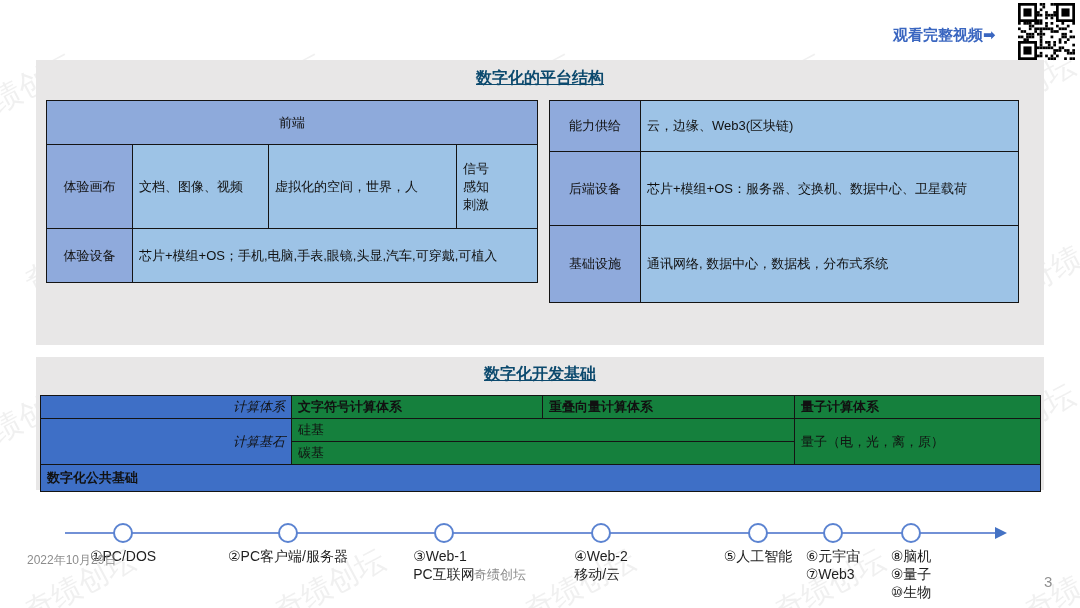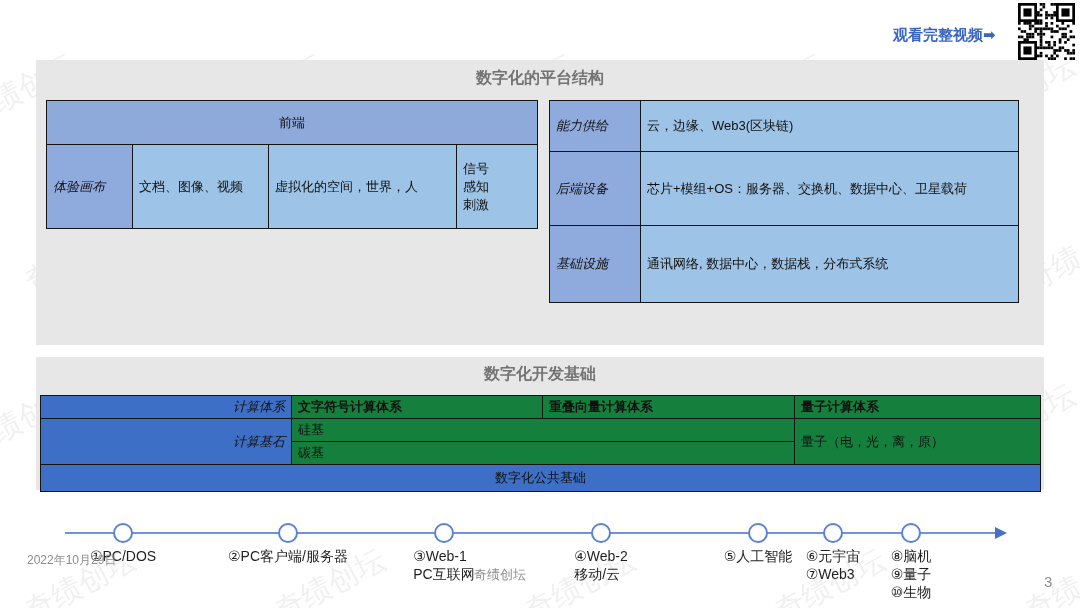--- a/index.html
+++ b/index.html
@@ -9,33 +9,33 @@
   .watermarks { position:absolute; inset:0; pointer-events:none; z-index:1; }
   .wm { position:absolute; font-size:30px; color:rgba(110,110,110,.10); transform:rotate(-28deg); white-space:nowrap; }
 
   .title { position:absolute; left:42px; top:10px; font-size:30px; font-weight:bold; color:#141414; letter-spacing:1px; z-index:3; }
   .video-link { position:absolute; left:893px; top:26px; font-size:15px; font-weight:bold; color:#3A66C0; z-index:3; cursor:pointer; }
   .qr { position:absolute; left:1018px; top:3px; width:57px; height:57px; z-index:3; }
 
   .panel { position:absolute; left:36px; width:1008px; background:#E8E7E7; z-index:2; }
   .panel1 { top:60px; height:285px; }
   .panel2 { top:357px; height:133px; }
-  .panel-title { position:absolute; left:0; width:100%; text-align:center; font-size:16px; font-weight:bold; color:#737373; }
+  .panel-title { position:absolute; left:0; width:100%; text-align:center; font-size:16px; font-weight:bold; color:#0c4a6e;text-decoration:underline; }
 
   table.ppt { position:absolute; border-collapse:collapse; table-layout:fixed; z-index:2; }
   table.ppt td { border:1.5px solid #141414; font-size:13px; color:#111; padding:2px 6px; overflow:hidden; }
   .hdr  { background:#8EAADB; text-align:center; font-size:15px; }
-  .lbl  { background:#8FAADC; font-size:15px; padding:2px 2px;font-style:italic; }
+  .lbl  { background:#8FAADC; text-align:center; font-size:15px; padding:2px 2px; }
   .cell { background:#9DC3E6; text-align:left; }
   .preline { white-space:pre-line; }
 
   table.dev td { border:1.5px solid #141414; }
   .dark  { background:#3E6FC6; color:#fff; text-align:right; font-size:13px;font-style:italic; }
   .light { background:#15803d; text-align:left; font-size:13px; font-weight:600; }
-  .banner{ background:#3E6FC6; color:#fff; text-align:center; font-size:15px; font-weight:normal; }
+  .banner{ background:#3E6FC6; color:#fff; text-align:left; font-size:15px; font-weight:bold; }
 
   .timeline { position:absolute; inset:0; z-index:2; }
   .tl-line { position:absolute; left:65px; top:532px; width:932px; height:2px; background:#7291D6; }
   .tl-arrow { position:absolute; left:995px; top:527px; width:0; height:0;
               border-left:12px solid #4472C4; border-top:6px solid transparent; border-bottom:6px solid transparent; }
   .tl-node { position:absolute; top:523px; width:20px; height:20px; border-radius:50%;
              background:#fff; border:2.5px solid #5B83D1; transform:translateX(-50%); }
   .tl-label { position:absolute; top:547px; transform:translateX(-50%); text-align:left;
               font-size:14px; line-height:1.3; color:#1f1f1f; white-space:nowrap; }
 
@@ -222,20 +222,24 @@
           <td class="hdr" colspan="4">前端</td>
         </tr>
     <tr style="height:84px">
       <td class="lbl">体验画布</td>
       <td class="cell">文档、图像、视频</td>
       <td class="cell">虚拟化的空间，世界，人</td>
       <td class="cell preline">信号
 感知
 刺激</td>
     </tr>
+    <tr style="height:54px">
+      <td class="lbl">体验设备</td>
+      <td class="cell" colspan="3">芯片+模组+OS；手机,电脑,手表,眼镜,头显,汽车,可穿戴,可植入</td>
+    </tr>
   </tbody>
     </table>
 
   <table class="ppt" style="left:549px; top:100px; width:469px;">
     <colgroup>
         <col style="width:91px">
         <col style="width:378px">
       </colgroup>
     <tbody>
     <tr style="height:51px">

